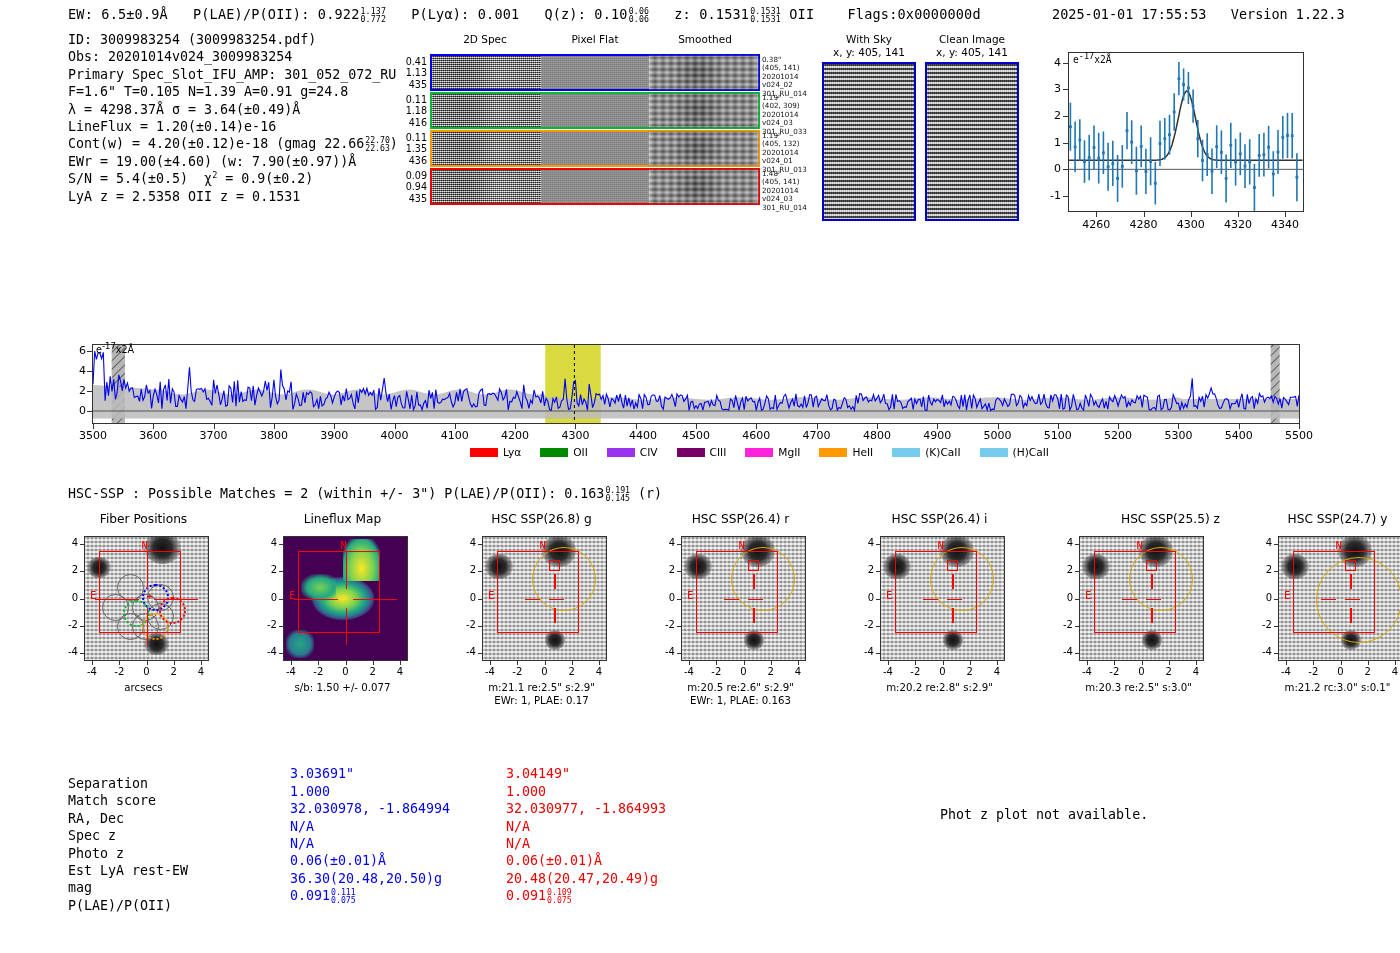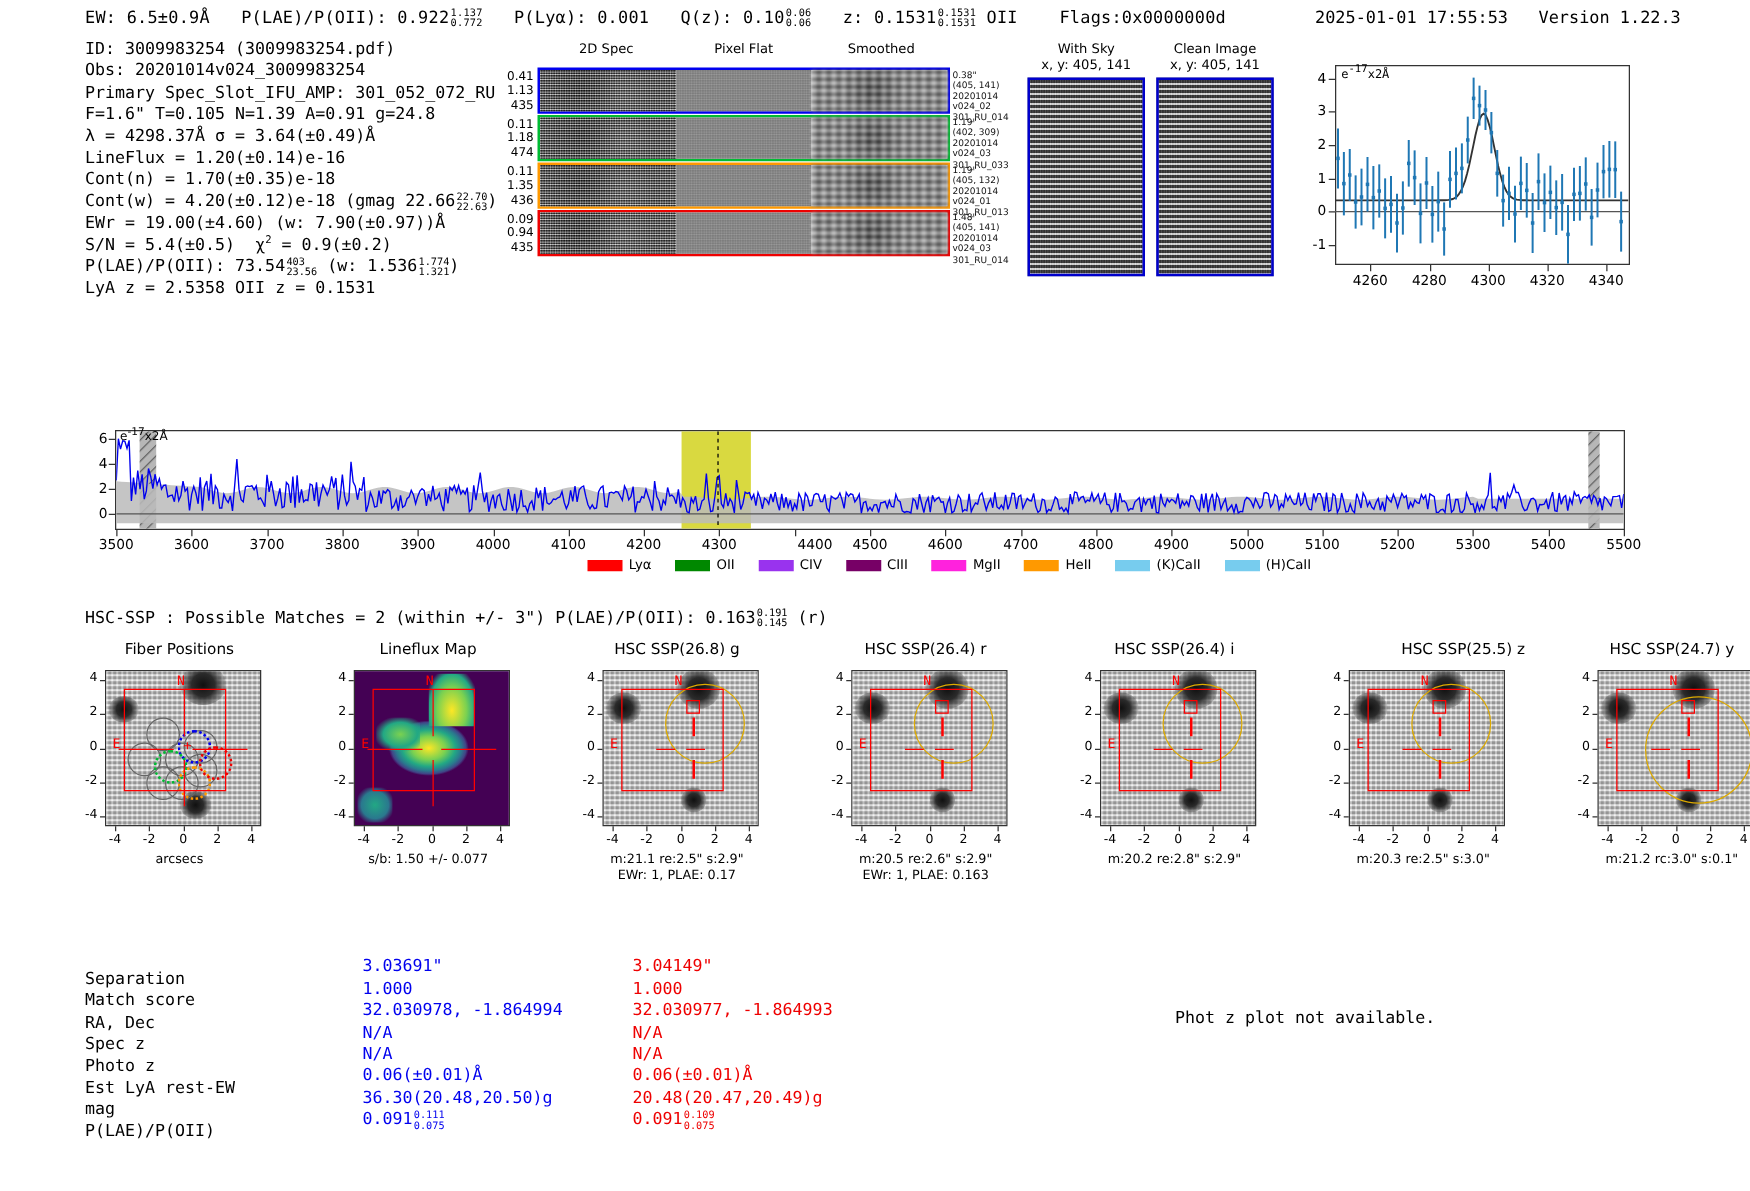--- a/index.html
+++ b/index.html
@@ -114,31 +114,27 @@
   <span>Version 1.22.3</span>
 </div>
 
 <div class="abs mono" id="info">
   <div>ID: 3009983254 (3009983254.pdf)</div>
   <div>Obs: 20201014v024_3009983254</div>
   <div>Primary Spec_Slot_IFU_AMP: 301_052_072_RU</div>
   <div>F=1.6"  T=0.105  N=1.39  A=0.91  g=24.8</div>
   <div>λ = 4298.37Å  σ = 3.64(±0.49)Å</div>
   <div>LineFlux = 1.20(±0.14)e-16</div>
-  <div>Cont(n) = 1.70(±0.35)e-18</div>
   <div class="nw">
     <span>Cont(w) = 4.20(±0.12)e-18 (gmag 22.66</span><span class="frac"><span>22.70</span><br><span>22.63</span></span><span>)</span>
   </div>
   <div>EWr = 19.00(±4.60) (w: 7.90(±0.97))Å</div>
   <div class="nw">
     <span>S/N = 5.4(±0.5)</span>&nbsp;&nbsp;<span>χ</span><sup>2</sup><span> = 0.9(±0.2)</span>
   </div>
-  <div class="nw">
-    <span>P(LAE)/P(OII): 73.54</span><span class="frac"><span>403</span><br><span>23.56</span></span><span> (w: 1.536</span><span class="frac"><span>1.774</span><br><span>1.321</span></span><span>)</span>
-  </div>
   <div>LyA z = 2.5358  OII z = 0.1531</div>
 </div>
 
 <div class="abs sans" id="spec2d">
   <div style="position:relative;height:14px;">
     <div class="col-title abs" style="left:0px;width:110px;top:0;">2D Spec</div>
     <div class="col-title abs" style="left:110px;width:110px;top:0;">Pixel Flat</div>
     <div class="col-title abs" style="left:220px;width:110px;top:0;">Smoothed</div>
   </div>
 
@@ -165,21 +161,21 @@
       </div>
       <div style="position: relative; height: 37px; margin-top: 1px; border: 2.2px solid rgb(0, 187, 51); box-sizing: border-box;">
         <div class="strip">
           <div class="noise" style="width:110px;"></div>
           <div class="flat" style="width:110px;"></div>
           <div class="noise-sm" style="width:110px;"></div>
         </div>
         <div class="fib-left">
           <div>0.11</div>
           <div>1.18</div>
-          <div>474</div>
+          <div>416</div>
         </div>
         <div class="fib-right" style="color:#111">
           <div>1.19"</div>
           <div>(402, 309)</div>
           <div>20201014</div>
           <div>v024_03</div>
           <div>301_RU_033</div>
         </div>
       </div>
       <div style="position: relative; height: 37px; margin-top: 1px; border: 2.2px solid rgb(255, 153, 0); box-sizing: border-box;">
@@ -436,21 +432,21 @@
       <div class="tlab sans" style="left:222.2px;top:147px;width:40px;text-align:center;">3900</div>
       <div class="tk" style="left:302.5px;top:142px;width:1px;height:5px;"></div>
       <div class="tlab sans" style="left:282.5px;top:147px;width:40px;text-align:center;">4000</div>
       <div class="tk" style="left:362.8px;top:142px;width:1px;height:5px;"></div>
       <div class="tlab sans" style="left:342.8px;top:147px;width:40px;text-align:center;">4100</div>
       <div class="tk" style="left:423.1px;top:142px;width:1px;height:5px;"></div>
       <div class="tlab sans" style="left:403.1px;top:147px;width:40px;text-align:center;">4200</div>
       <div class="tk" style="left:483.4px;top:142px;width:1px;height:5px;"></div>
       <div class="tlab sans" style="left:463.4px;top:147px;width:40px;text-align:center;">4300</div>
       <div class="tk" style="left:543.7px;top:142px;width:1px;height:5px;"></div>
-      <div class="tlab sans" style="left:546px;top:147px;width:40px;">4400</div>
+      <div class="tlab sans" style="left:531px;top:147px;width:40px;text-align:center;">4400</div>
       <div class="tk" style="left:604.0px;top:142px;width:1px;height:5px;"></div>
       <div class="tlab sans" style="left:584.0px;top:147px;width:40px;text-align:center;">4500</div>
       <div class="tk" style="left:664.3px;top:142px;width:1px;height:5px;"></div>
       <div class="tlab sans" style="left:644.3px;top:147px;width:40px;text-align:center;">4600</div>
       <div class="tk" style="left:724.6px;top:142px;width:1px;height:5px;"></div>
       <div class="tlab sans" style="left:704.6px;top:147px;width:40px;text-align:center;">4700</div>
       <div class="tk" style="left:784.9px;top:142px;width:1px;height:5px;"></div>
       <div class="tlab sans" style="left:764.9px;top:147px;width:40px;text-align:center;">4800</div>
       <div class="tk" style="left:845.2px;top:142px;width:1px;height:5px;"></div>
       <div class="tlab sans" style="left:825.2px;top:147px;width:40px;text-align:center;">4900</div>

